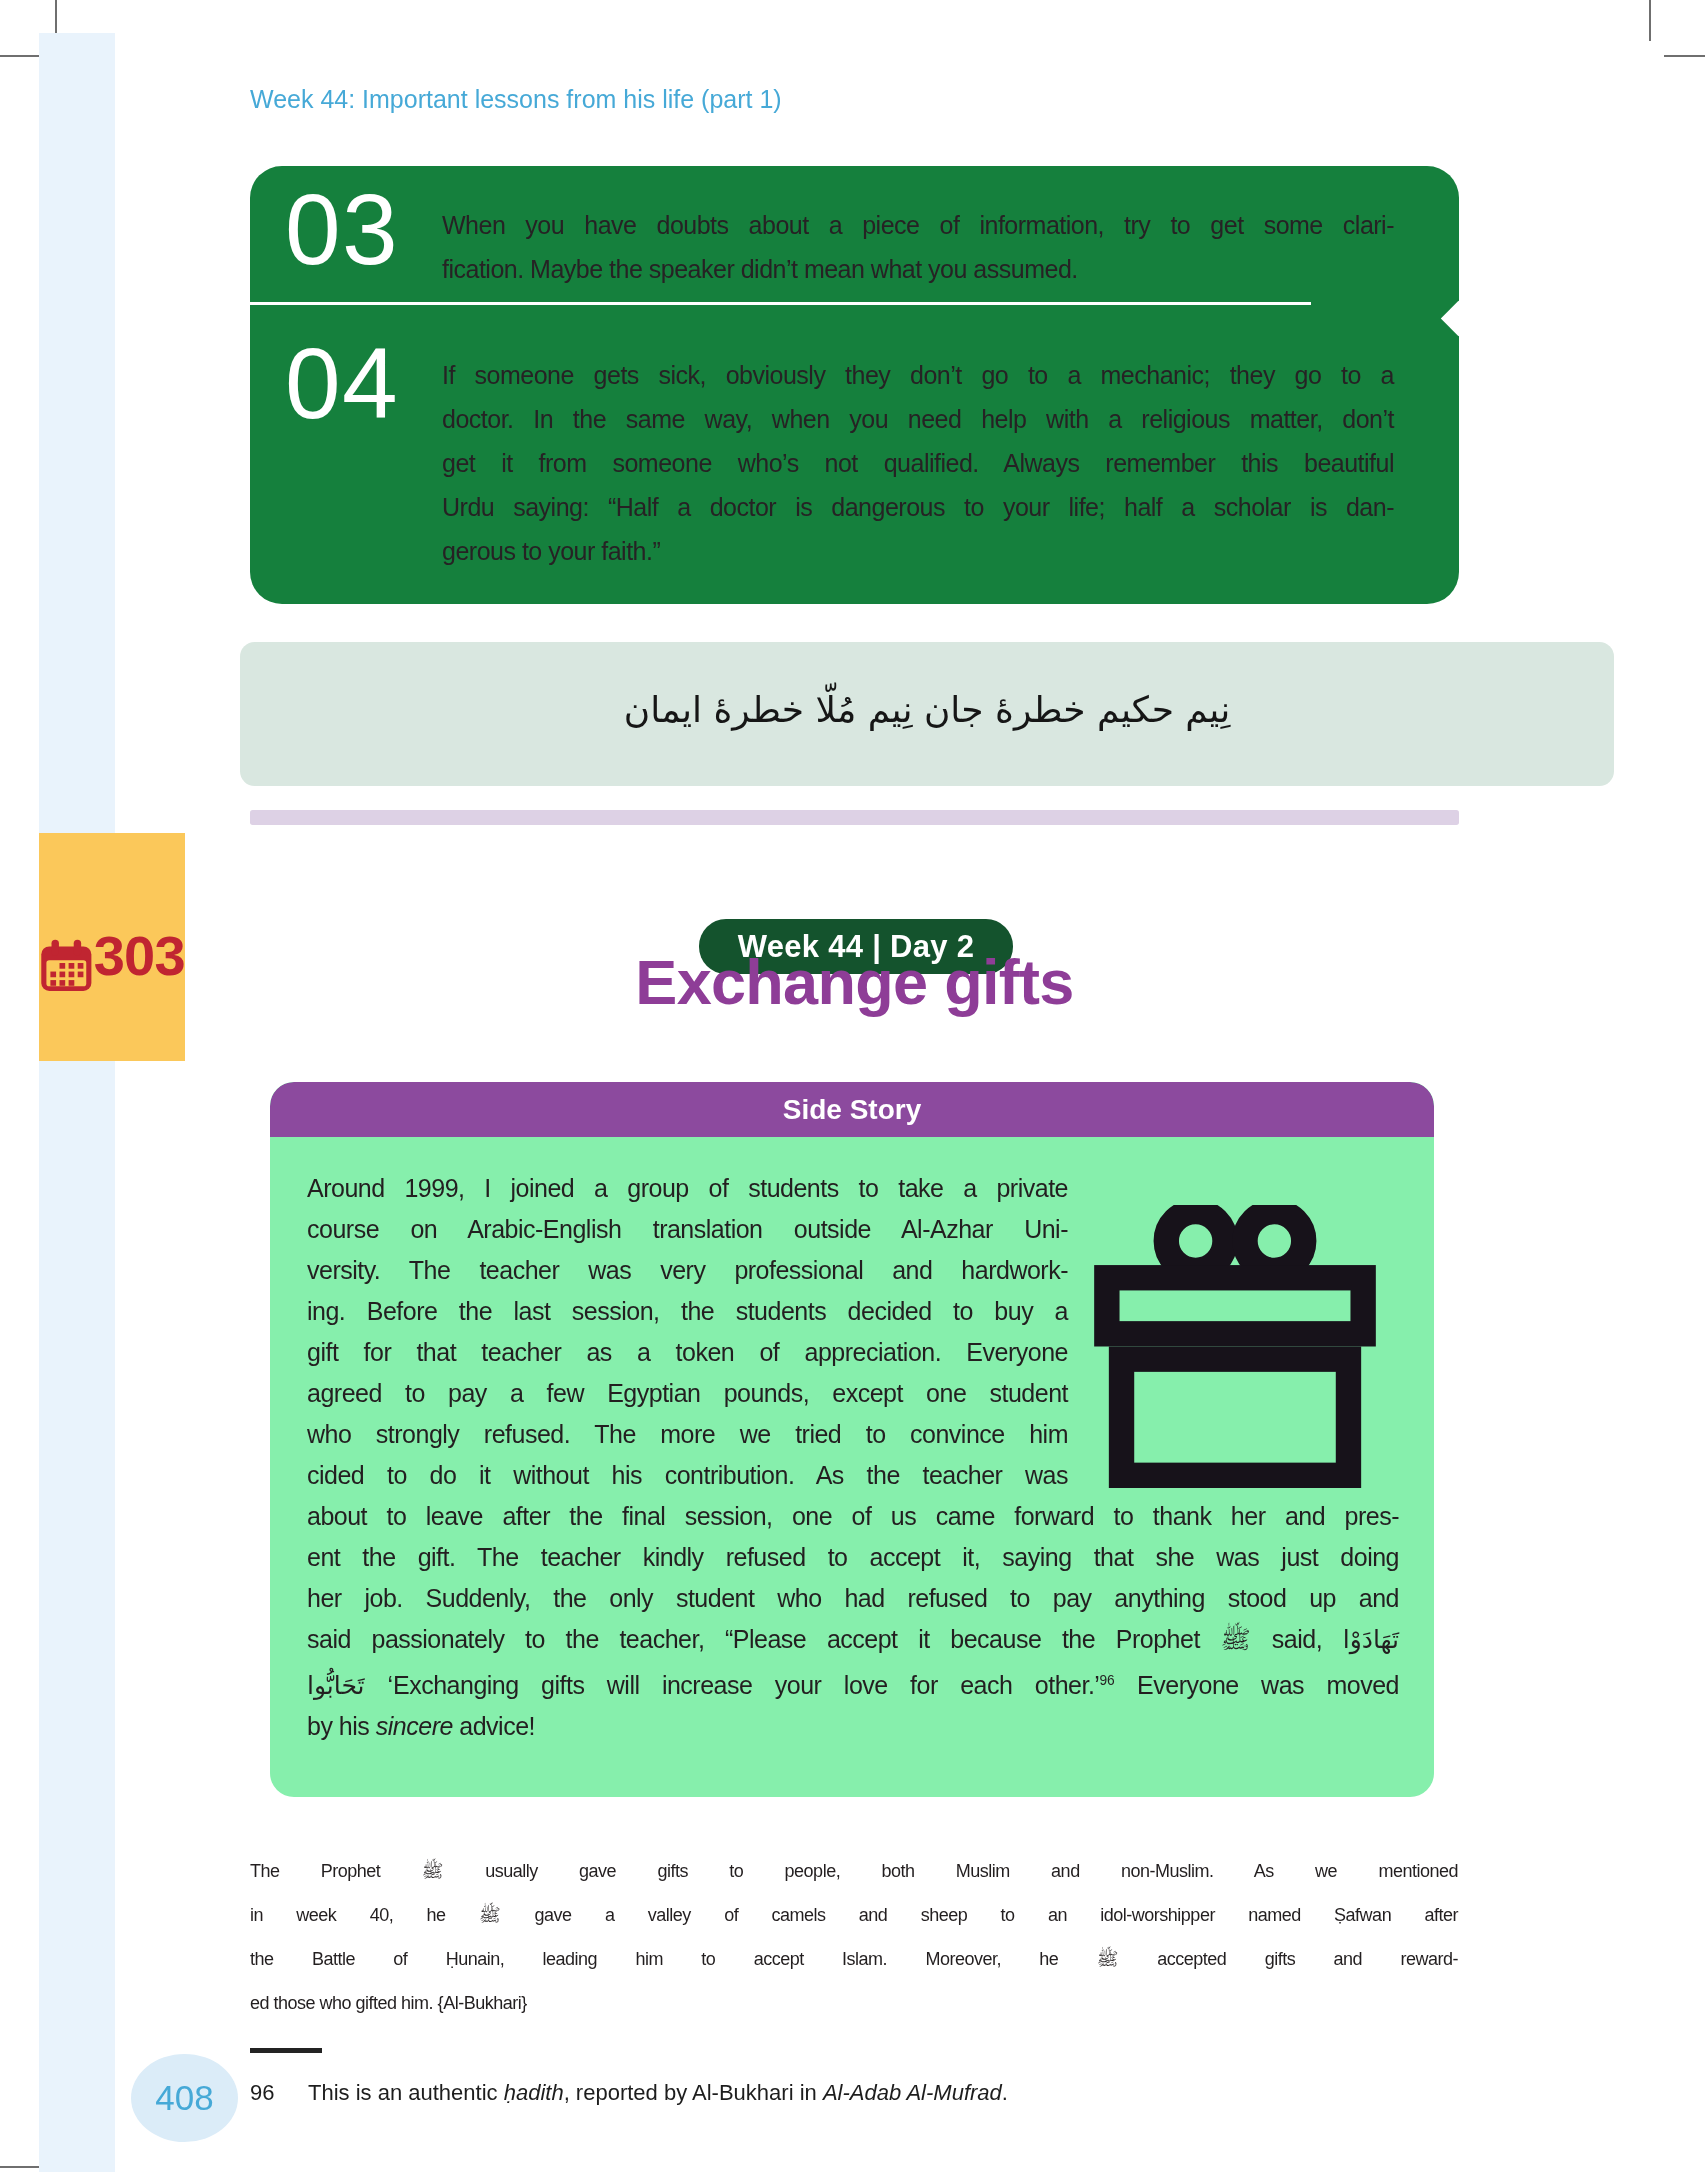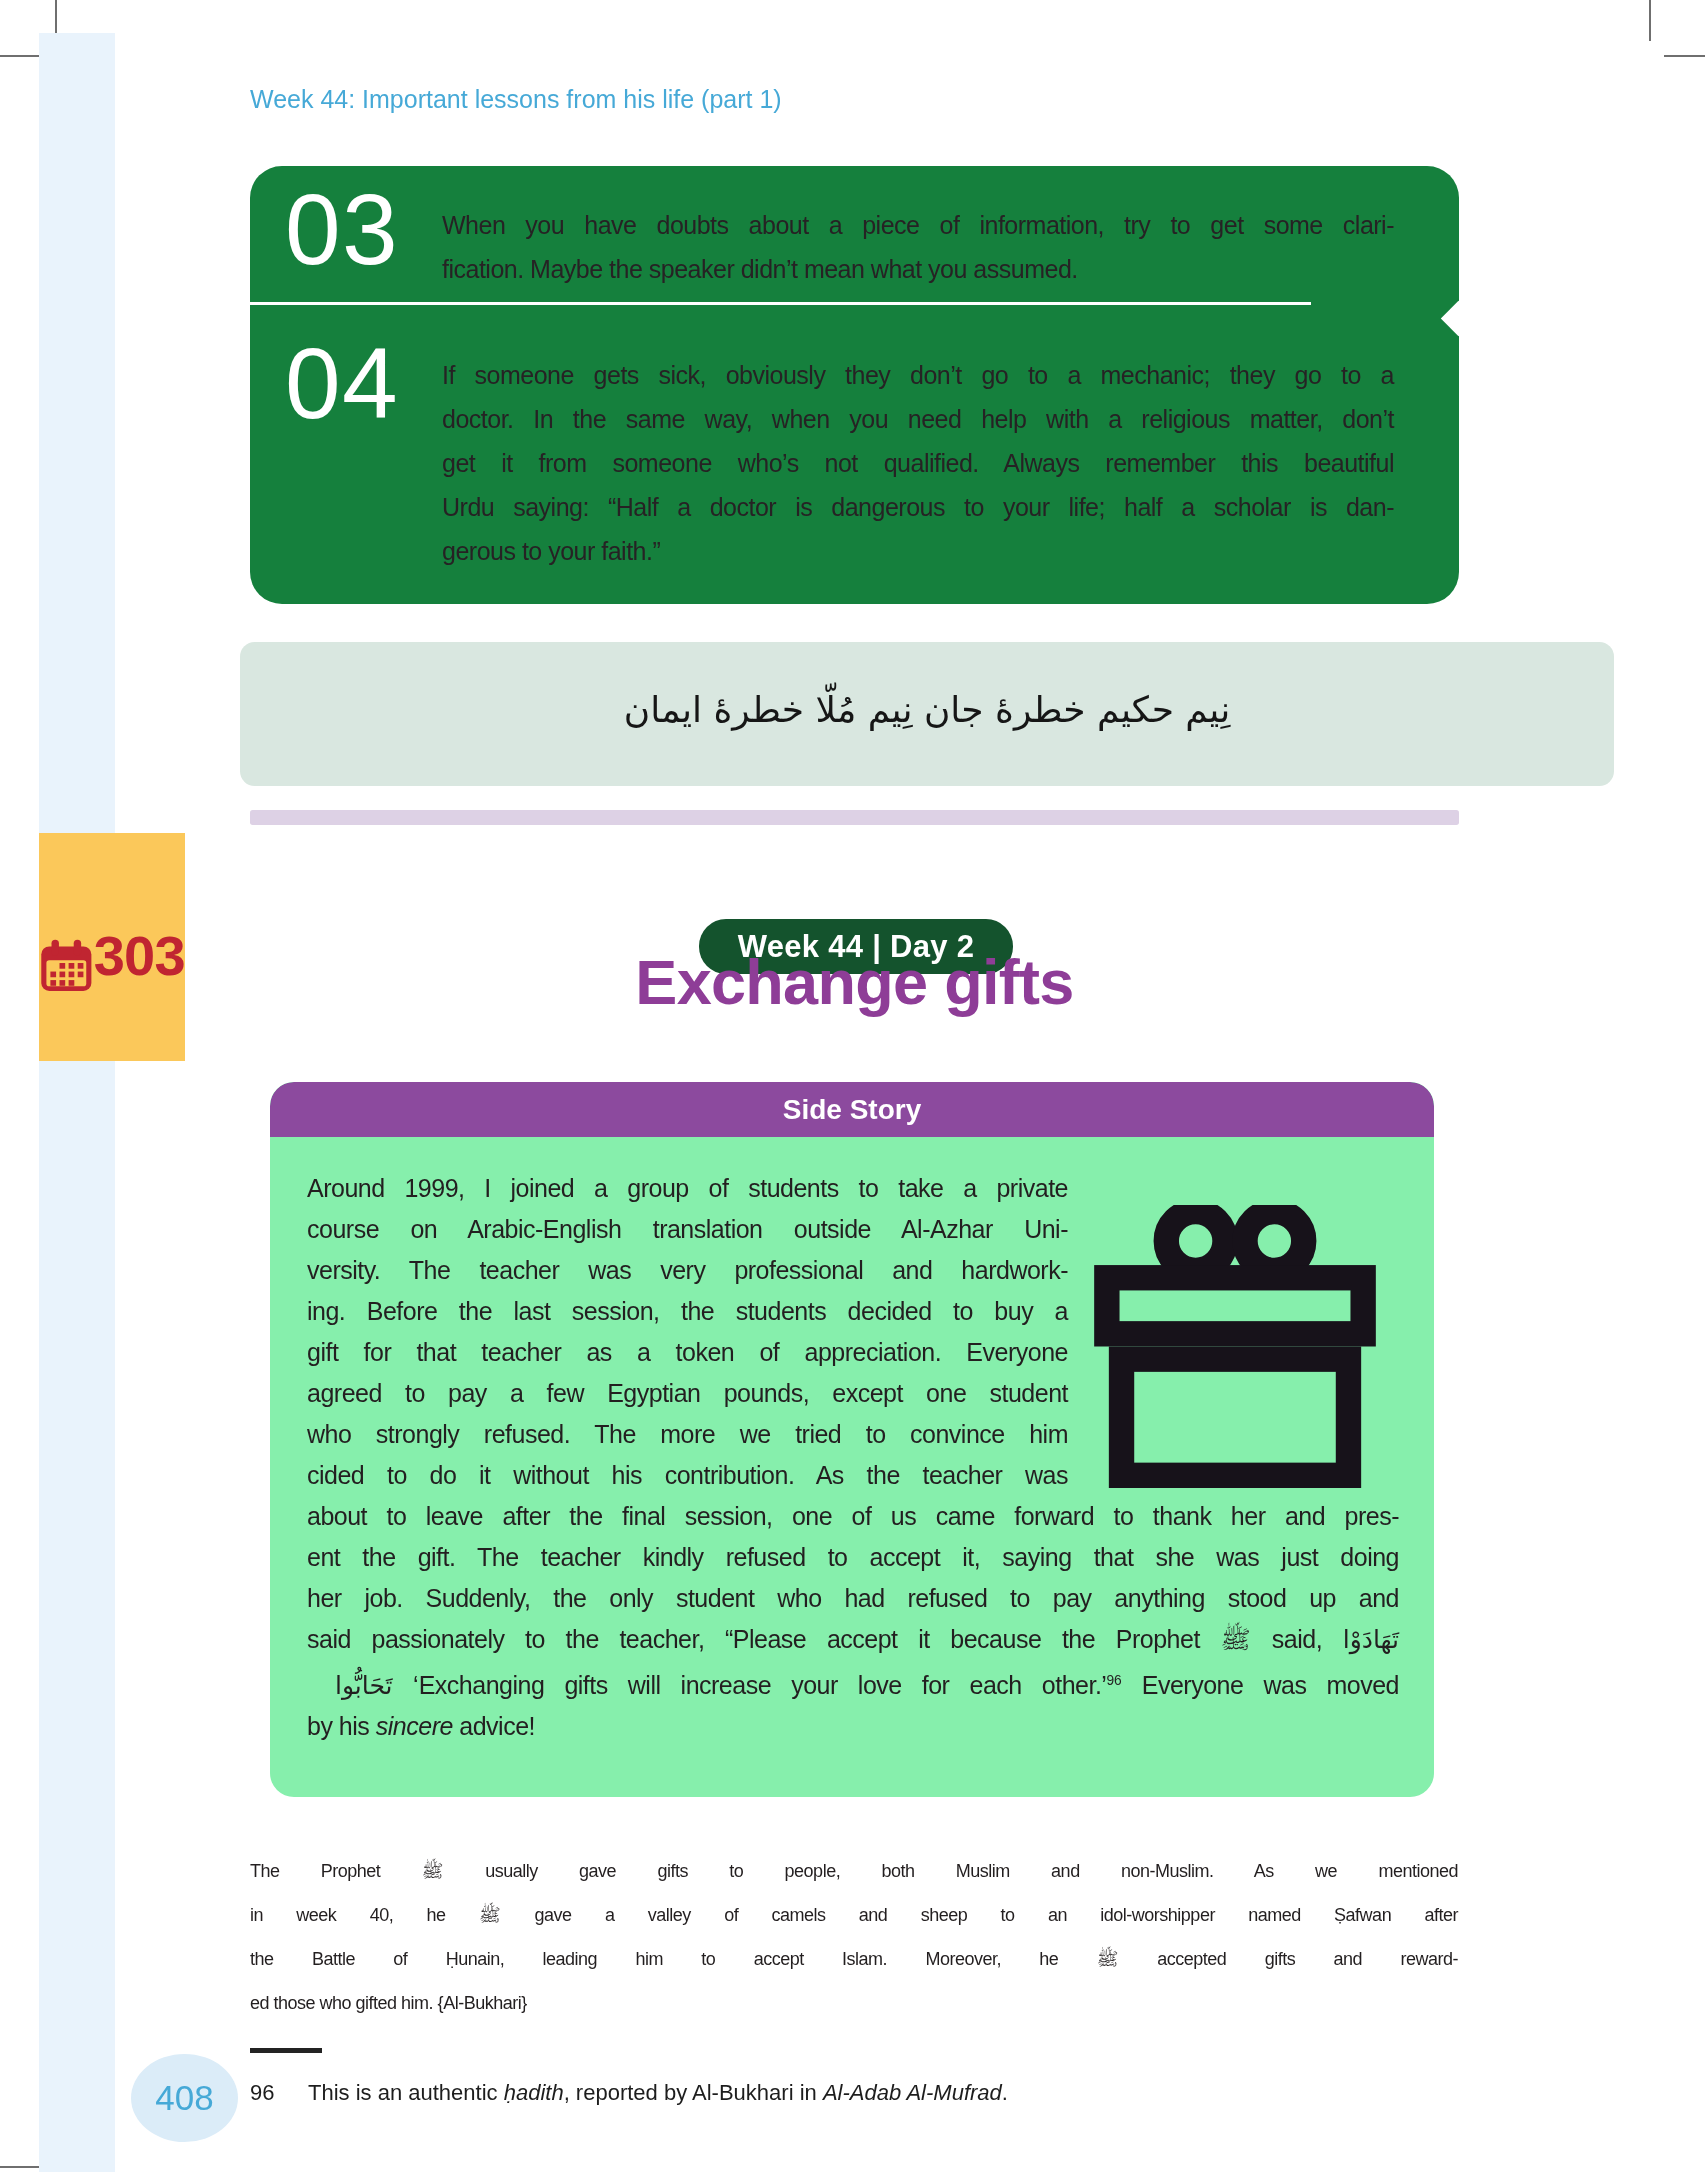--- a/index.html
+++ b/index.html
@@ -31,21 +31,21 @@
   
   .story{position:absolute;left:270px;top:1082px;width:1164px;height:715px;background:#86efac;border-radius:24px;overflow:hidden;}
   .storyhead{height:55px;background:#8c4a9e;border-radius:24px 24px 0 0;display:flex;align-items:center;justify-content:center;}
   .storyhead span{color:#fff;font-size:28px;font-weight:bold;}
   .storylines{position:absolute;left:37px;top:86px;}
   .sline{font-size:25px;line-height:41px;letter-spacing:-0.5px;color:#231f20;text-align:justify;text-align-last:justify;}
   .sline.narrow{width:761px;}
   .sline.wide{width:1092px;}
   .sline.last{text-align-last:left;}
   .sline sup{font-size:0.55em;vertical-align:super;letter-spacing:0;}
-  .ar{font-family:Liberation Serif, serif;margin-left:28px;}
+  .ar{font-family:Liberation Serif, serif;}
   .gift{position:absolute;left:824px;top:123px;}
   
   .bodypara{position:absolute;left:250px;top:1849px;width:1208px;}
   .bline{font-size:18px;line-height:44px;letter-spacing:-0.5px;color:#231f20;text-align:justify;text-align-last:justify;}
   .bline.last{text-align-last:left;}
   
   .footrule{position:absolute;left:250px;top:2048px;width:72px;height:4.7px;background:#232323;}
   .footnote{position:absolute;left:250px;top:2080px;font-size:22px;color:#1d1d1d;}
   .footnote .fnum{display:inline-block;width:58px;}
   .pageblob{position:absolute;left:131px;top:2054px;width:107px;height:88px;background:#dbecf8;border-radius:50%;display:flex;align-items:center;justify-content:center;}

